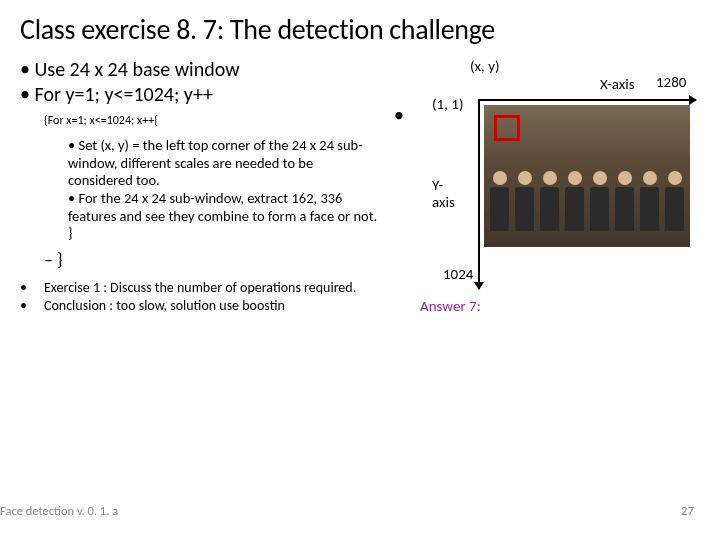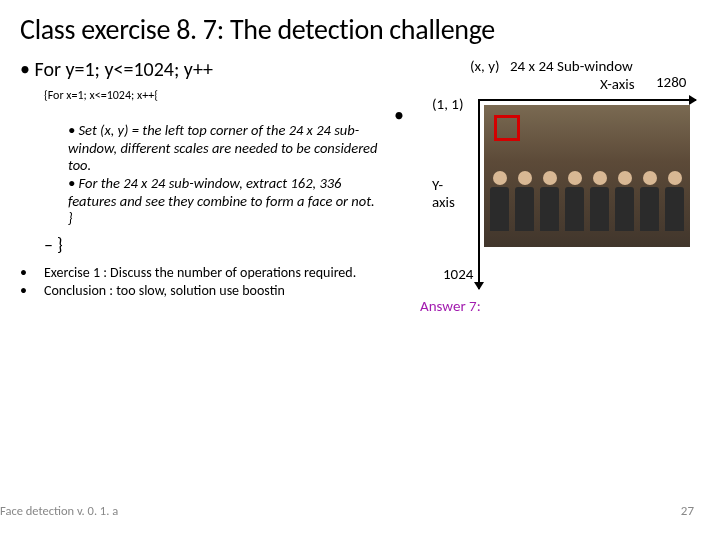--- a/index.html
+++ b/index.html
@@ -5,21 +5,21 @@
   * { box-sizing: border-box; margin: 0; padding: 0; }
   html, body { width: 720px; height: 540px; font-family: Calibri, Arial, sans-serif; background: #fff; color: #000; }
   .slide { position: relative; width: 720px; height: 540px; padding: 12px 20px 12px 20px; }
   .title { font-size: 28px; font-weight: 400; text-align: left; margin-bottom: 10px; letter-spacing: -0.3px; }
   .row { display: flex; }
   .col-left { width: 360px; }
   .col-right { width: 320px; position: relative; }
   ul.bullets { list-style: none; font-size: 20px; line-height: 1.25; }
   ul.bullets > li::before { content: "• "; }
   .subitem { font-size: 12px; margin-left: 24px; margin-top: 6px; }
-  ul.inner { list-style: none; font-size: 14.5px; margin-left: 48px; margin-top: 20px; line-height: 1.22; font-style: italic; }
+  ul.inner { list-style: none; font-size: 14.5px; margin-left: 48px; margin-top: 10px; line-height: 1.22; }
   ul.inner > li::before { content: "• "; }
   .dash { font-size: 18px; margin-left: 24px; margin-top: 6px; }
   ul.exbul { list-style: none; font-size: 14px; margin-top: 8px; line-height: 1.3; }
   ul.exbul > li { display: flex; }
   ul.exbul > li::before { content: "•"; width: 24px; display:inline-block; }
   
   .right-wrap { position: relative; width: 320px; height: 300px; }
   .label-xy { position: absolute; top: 0; left: 90px; font-size: 15px; }
   .label-sub { position: absolute; top: 0; left: 130px; font-size: 15px; }
   .label-xaxis { position: absolute; top: 18px; left: 220px; font-size: 15px; }
@@ -47,20 +47,21 @@
 <body>
 
 <div class="slide">
 
   <h1 class="title">Class exercise 8. 7: The detection challenge</h1>
 
   <div class="row">
 
     <div class="col-left">
       <ul class="bullets">
+        <li>Use 24 x 24 base window</li>
         <li>For y=1; y&lt;=1024; y++</li>
       </ul>
       <div class="subitem">{For x=1; x&lt;=1024; x++{</div>
       <ul class="inner">
         <li>Set (x, y) = the left top corner of the 24 x 24 sub-window, different scales are needed to be considered too.</li>
         <li>For the 24 x 24 sub-window, extract 162, 336 features and see they combine to form a face or not. }</li>
       </ul>
       <div class="dash">– }</div>
       <ul class="exbul">
         <li>
@@ -68,21 +69,20 @@
           </li>
         <li>
             <span>Conclusion : too slow, solution use boostin</span>
           </li>
       </ul>
     </div>
 
     <div class="col-right">
       <div class="right-wrap">
         <div class="label-xy">(x, y)</div>
-        <div class="label-sub">24 x 24 Sub-window</div>
         <div class="label-xaxis">X-axis</div>
         <div class="label-1280">1280</div>
         <div class="label-11">(1, 1)</div>
         <div class="stray-bullet">•</div>
 
         <div class="diagram">
           <div class="arrow-x"></div>
           <div class="arrow-y"></div>
           <div class="photo">
             <div class="people">

